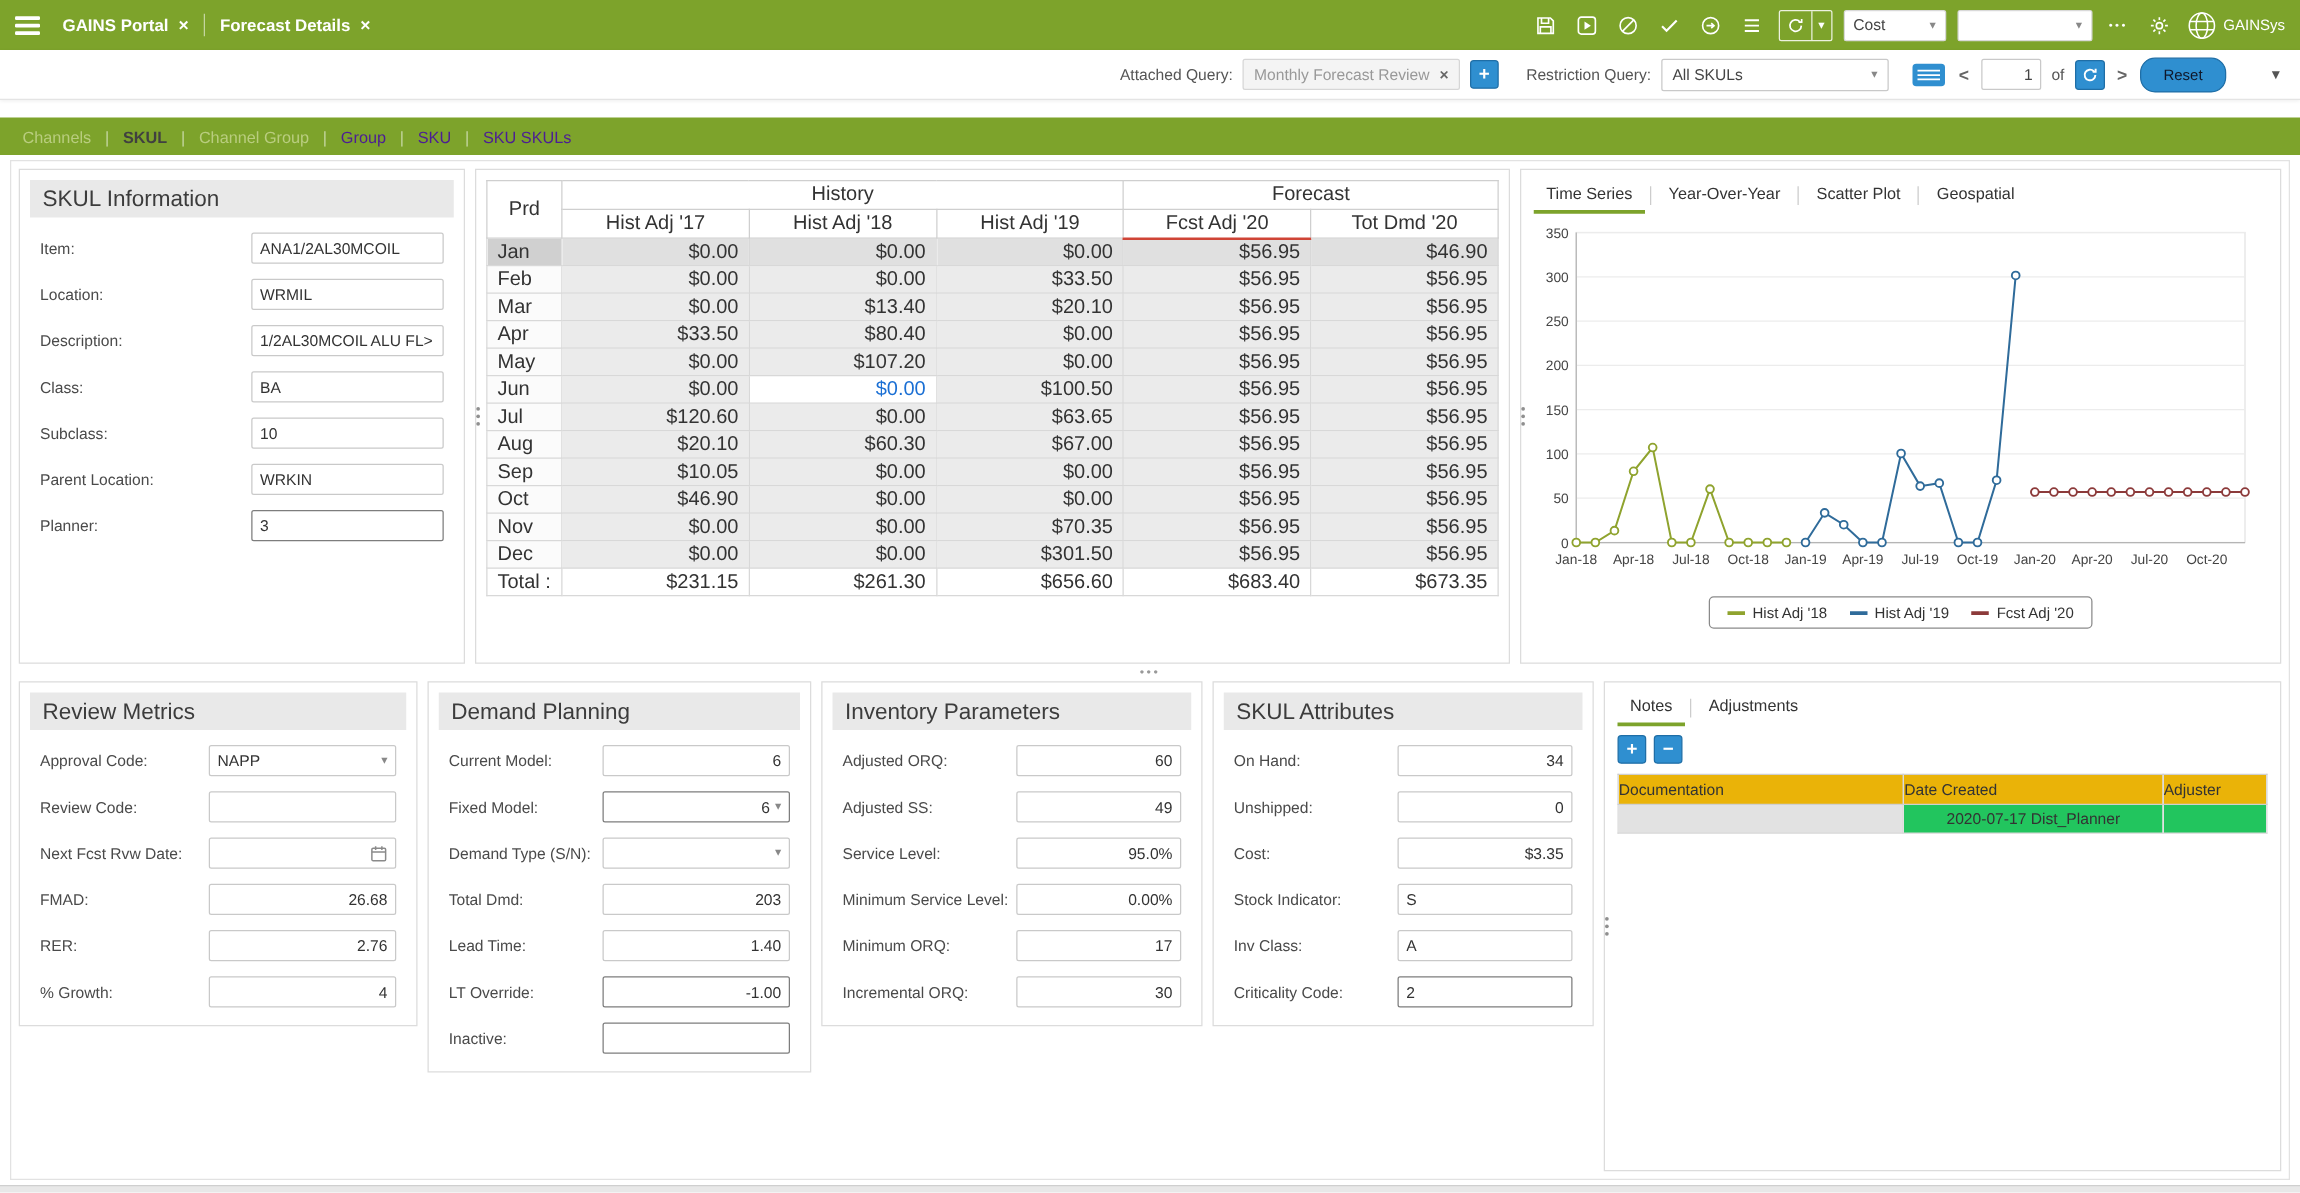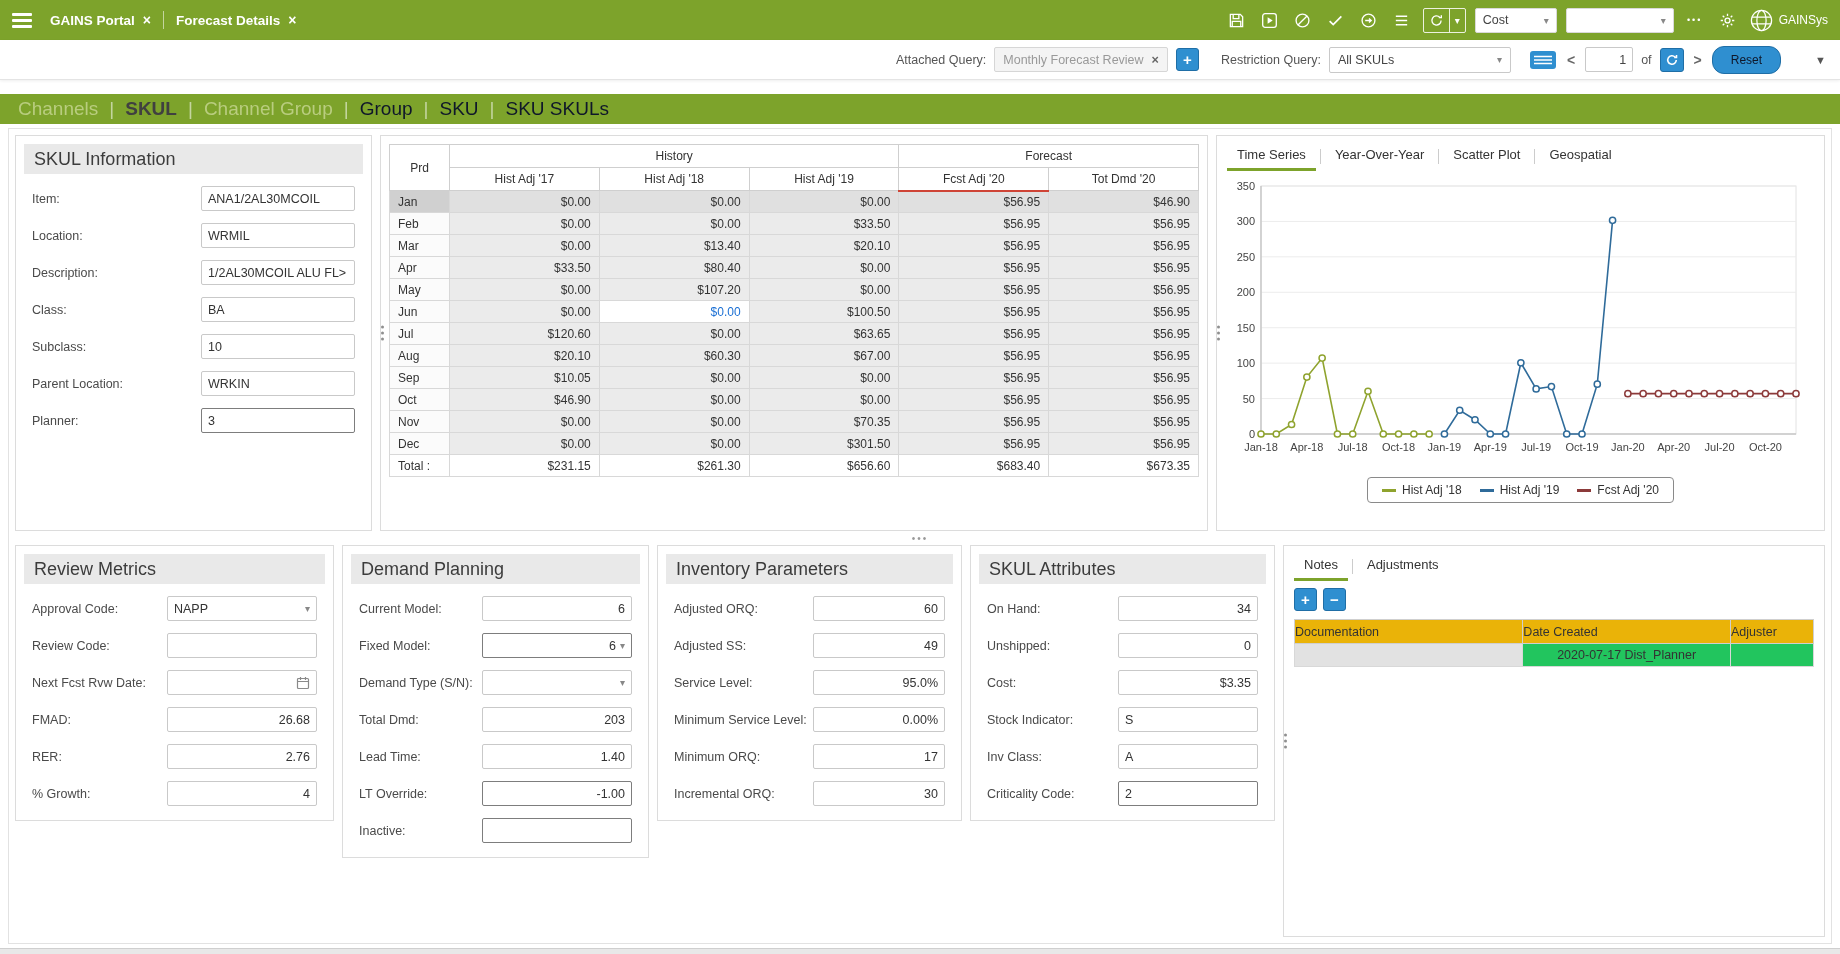--- a/index.html
+++ b/index.html
@@ -34,24 +34,24 @@
   .qselect{height:26px;border:1px solid #c9c9c9;border-radius:2px;min-width:182px;display:flex;align-items:center;justify-content:space-between;padding:0 8px;color:#444;cursor:pointer;margin-right:10px}
   .qselect .caret{color:#888;font-size:10px}
   .kbd-icon{cursor:pointer;display:flex;align-items:center}
   .chev{color:#666;font-weight:bold;cursor:pointer;font-size:14px;padding:0 2px}
   .pager-input{width:48px;height:25px;border:1px solid #c9c9c9;border-radius:2px;text-align:right;padding:0 6px;color:#444;outline:none}
   .refresh-blue{width:24px;height:24px;background:#2f8fd0;border:1px solid #1f6ea6;border-radius:3px;display:flex;align-items:center;justify-content:center;cursor:pointer}
   .reset-btn{height:28px;background:#2f8fd0;border:1px solid #1f6ea6;border-radius:12px;color:#0f172a;padding:0 18px;font-size:12px;cursor:pointer}
   .collapse-caret{margin-left:26px;color:#555;font-size:11px;cursor:pointer}
 
   
-  .navtabs{height:30px;background:#7da32b;margin-top:14px;display:flex;align-items:center;padding:4px 18px;gap:11px;font-size:19px}
+  .navtabs{height:30px;background:#7da32b;margin-top:14px;display:flex;align-items:center;padding:4px 18px;gap:11px;font-size:13px}
   .navtab{cursor:pointer}
   .navtab.dim{color:#b9cd7f}
-  .navtab.normal{color:#0f172a}
+  .navtab.normal{color:#4c1d95}
   .navtab.active{color:#404040;font-weight:bold}
   .navtab-sep{color:rgba(255,255,255,.55)}
 
   
   .main{margin:4px 8px 0;border:1px solid #e2e2e2;padding:6px;background:#fff}
   .row-top{display:flex;gap:8px;height:396px}
   .row-bottom{display:flex;gap:8px;height:392px;align-items:flex-start}
   .hsplit{height:14px;display:flex;align-items:center;justify-content:center;color:#999;letter-spacing:2px;font-size:10px;cursor:row-resize}
   .panel{background:#fff;border:1px solid #dcdcdc;position:relative}
   .panel-header{margin:8px 8px 4px;background:#e9e9e9;height:30px;display:flex;align-items:center;padding:0 10px;color:#3c3c3c;font-size:18px}
@@ -68,21 +68,21 @@
   .skul-info .field-control{width:154px}
   .rm{width:319px}
   .dp{width:307px}
   .ip{width:305px}
   .ip .field-control{width:132px}
   .sa{width:305px}
   .sa .field-control{width:140px}
 
   
   .grid-panel{flex:1;padding:8px 8px 6px}
-  table.grid{border-collapse:collapse;width:100%;font-size:12px;table-layout:fixed}
+  table.grid{border-collapse:collapse;width:100%;font-size:16px;table-layout:fixed}
   .grid th{border:1px solid #cfcfcf;height:23px;font-weight:normal;color:#333;background:#fff;text-align:center;overflow:hidden}
   .grid td{border:1px solid #d8d8d8;height:22px;padding:0 8px;overflow:hidden;white-space:nowrap}
   .grid .prd-col{width:60px}
   .prd-cell{background:#fbfbfb;color:#333;padding:0 6px;cursor:pointer}
   .num-cell{background:#ebebeb;text-align:right;color:#333;cursor:pointer}
   tr.selected .prd-cell{background:#d0d0d0}
   tr.selected .num-cell{background:#e0e0e0}
   .num-cell.edited{border-top:2px solid #cf4436}
   .num-cell.active-cell{background:#fff;color:#1a6fd4}
   .group-start{border-left:1px solid #a8a8a8 !important}

